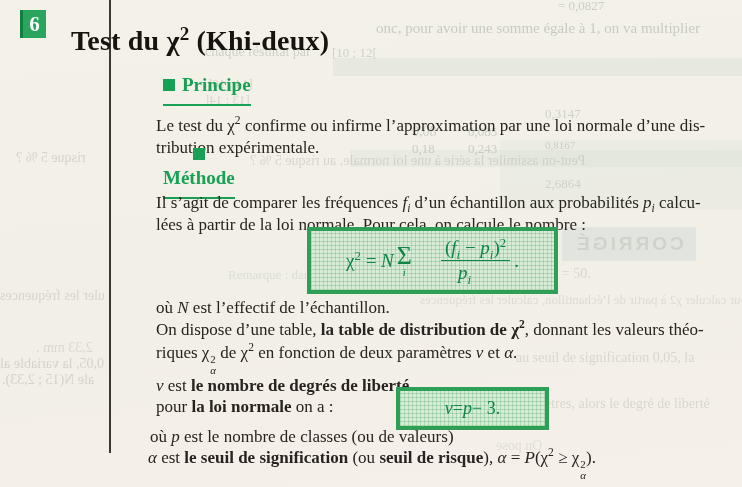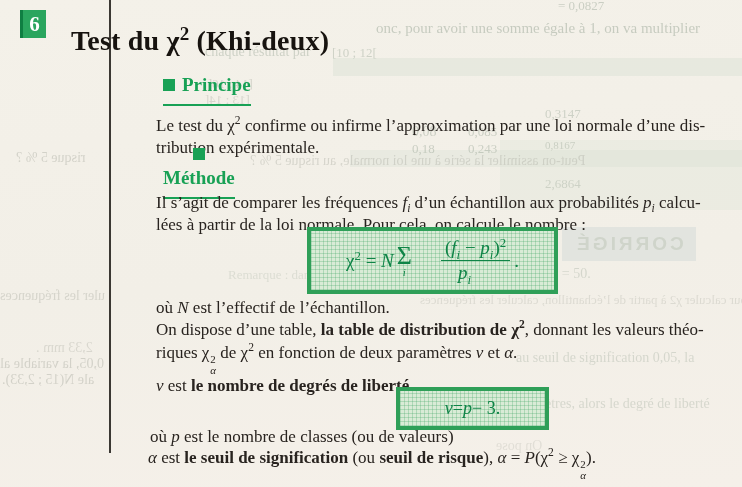--- a/index.html
+++ b/index.html
@@ -138,20 +138,21 @@
       <span class="den"><span class="seg-i">p</span><span class="seg-subi">i</span></span>
     </span>
     <span>.</span>
   </div>
 
   <div class="lines" style="top:297px;"><span>où </span><span class="seg-i">N</span><span> est l’effectif de l’échantillon.</span><br><span>On dispose d’une table, </span><span class="seg-b">la table de distribution de </span><span class="seg-b">χ</span><span class="seg-b seg-sup">2</span><span>, donnant les valeurs théo-</span><br><span>riques </span><span>χ</span><span class="stack">
         <span class="stack-sup">2</span>
         <span class="stack-sub">α</span>
       </span><span> de </span><span>χ</span><span class="seg-sup">2</span><span> en fonction de deux paramètres </span><span class="seg-i">ν</span><span> et </span><span class="seg-i">α</span><span>.</span><br><span class="seg-i">ν</span><span> est </span><span class="seg-b">le nombre de degrés de liberté,</span></div>
 
+  <div class="lines" style="top:396px;width:250px;"><span>pour </span><span class="seg-b">la loi normale</span><span> on a :</span></div>
 
   <div class="gbox nubox">
       <span class="seg-i">ν</span>
       <span> = </span>
       <span class="seg-i">p</span>
       <span> − 3.</span>
     </div>
 
   <div class="lines" style="left:150px;top:426px;"><span>où </span><span class="seg-i">p</span><span> est le nombre de classes (ou de valeurs)</span></div>
   <div class="lines" style="left:148px;top:447px;"><span class="seg-i">α</span><span> est </span><span class="seg-b">le seuil de signification</span><span> (ou </span><span class="seg-b">seuil de risque</span><span>),  </span><span class="seg-i">α</span><span> = </span><span class="seg-i">P</span><span>(</span><span>χ</span><span class="seg-sup">2</span><span> ≥ </span><span>χ</span><span class="stack">

